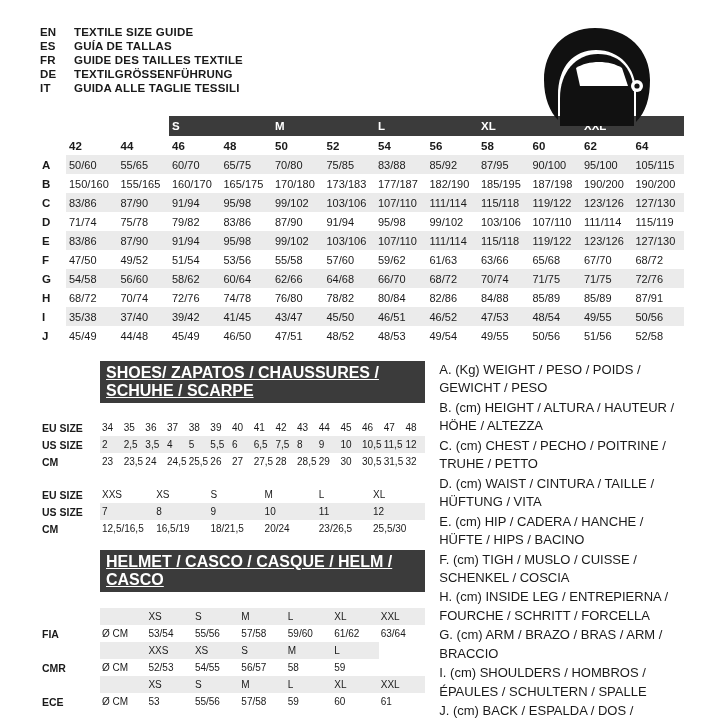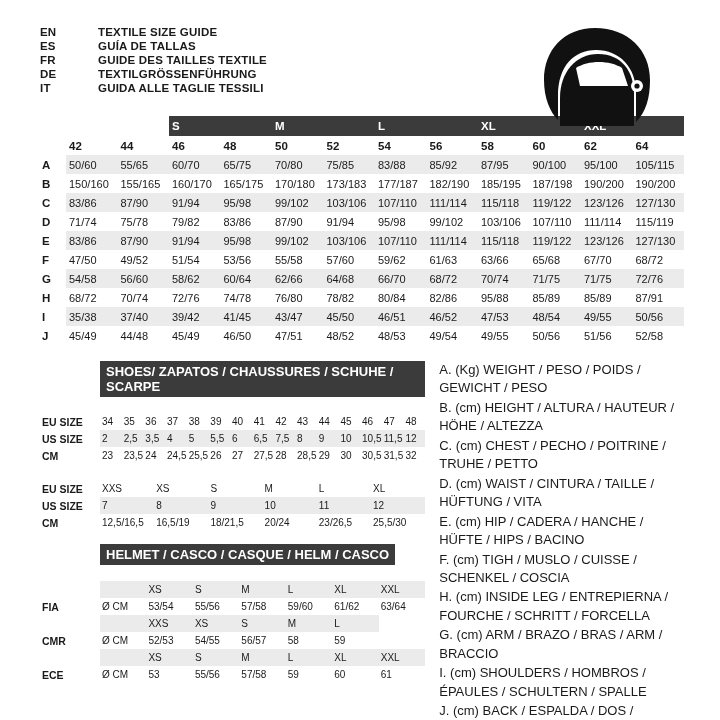--- a/index.html
+++ b/index.html
@@ -8,21 +8,21 @@
     width:720px; height:720px;
     background:#ffffff;
     font-family:"Liberation Sans", sans-serif;
     color:#1a1a1a;
     overflow:hidden;
   }
   .page { position:relative; width:720px; height:720px; padding:26px 40px 0 40px; }
 
   
   .title-block { position:relative; }
-  .title-row { display:flex; align-items:flex-start; margin-bottom:2px;gap:24px; }
+  .title-row { display:flex; align-items:flex-start; margin-bottom:2px; }
   .lang { width:34px; font-size:11.5px; font-weight:bold; letter-spacing:.2px; }
   .ttl { font-size:11.5px; font-weight:bold; letter-spacing:.2px; }
 
   
   .helmet { position:absolute; right:26px; top:-2px; width:118px; height:110px; }
 
   
   .main-table { margin-top:22px; width:644px; border-collapse:collapse; table-layout:fixed; }
   .main-table td, .main-table th { font-size:11px; padding:0; height:19px; vertical-align:middle; }
   .main-table .rowlab { width:26px; font-weight:bold; font-size:11.5px; padding-left:2px; }
@@ -30,22 +30,22 @@
   .grp-row td { height:20px; font-weight:bold; font-size:11.5px; color:#ffffff; text-align:left; padding-left:3px; }
   .grp-dark { background:#3b3b3b; }
   .num-row td { font-weight:bold; font-size:11.5px; }
   .shade td { background:#ebebeb; }
 
   
   .lower { display:flex; margin-top:16px; gap:14px; }
   .lower-left { width:400px; }
   .lower-right { width:250px; font-size:13px; line-height:1.42; }
 
-  .sec-head { background:#3b3b3b; color:#fff; font-weight:bold; font-size:13px;
-              padding:3px 6px; display:inline-block; }
+  .sec-head { background:#3b3b3b; color:#fff; font-weight:bold; font-size:16px;
+              padding:3px 6px; display:inline-block;text-decoration:underline; }
   .sec-head-wrap { margin-left:60px; }
   .sub-table { width:100%; border-collapse:collapse; table-layout:fixed; margin-top:16px; }
   .sub-table td { font-size:10px; height:17px; padding:0 2px; vertical-align:middle; }
   .sub-table td.lab { width:60px; font-weight:bold; font-size:10.5px; }
   .sub-table tr.shade td { background:#ebebeb; }
   .sub-table tr.shade td.lab { background:transparent; }
 
   .legend-line { margin-bottom:1px; }
 
   .blk { margin-top:13px; }
@@ -220,21 +220,21 @@
         <tr>
           <td class="rowlab" style="background: rgb(255, 255, 255);">H</td>
           <td class="val">68/72</td>
           <td class="val">70/74</td>
           <td class="val">72/76</td>
           <td class="val">74/78</td>
           <td class="val">76/80</td>
           <td class="val">78/82</td>
           <td class="val">80/84</td>
           <td class="val">82/86</td>
-          <td class="val">95/88</td>
+          <td class="val">84/88</td>
           <td class="val">85/89</td>
           <td class="val">85/89</td>
           <td class="val">87/91</td>
         </tr>
         <tr class="shade">
           <td class="rowlab" style="background: rgb(255, 255, 255);">I</td>
           <td class="val">35/38</td>
           <td class="val">37/40</td>
           <td class="val">39/42</td>
           <td class="val">41/45</td>

